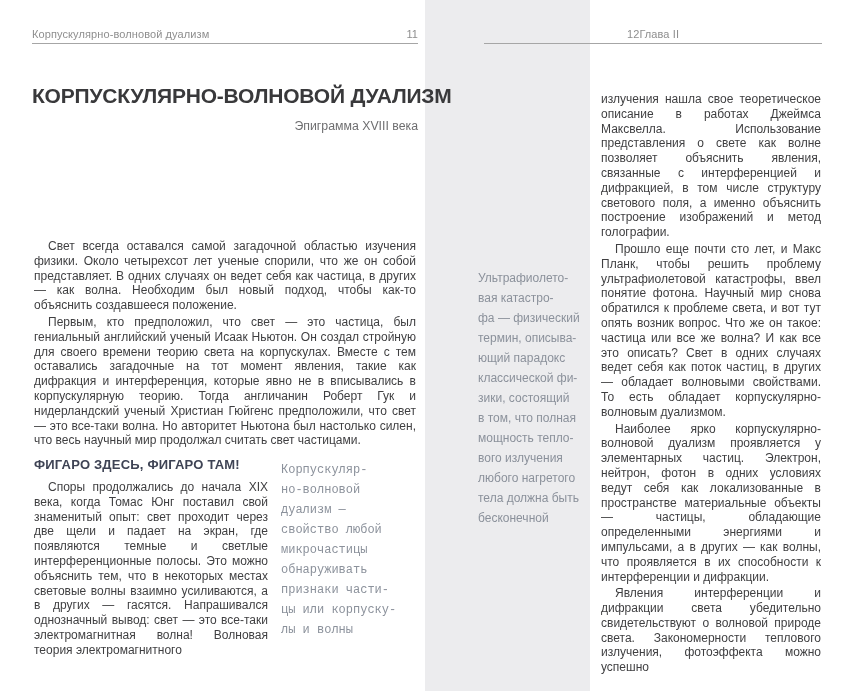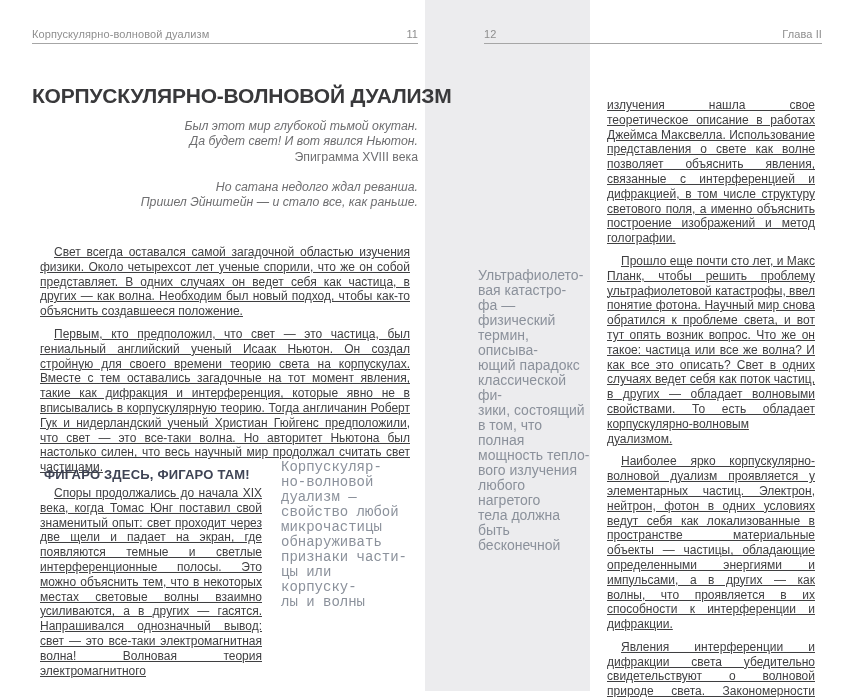--- a/index.html
+++ b/index.html
@@ -19,52 +19,52 @@
 
   
   .running-header {
     position:absolute; top:28px;
     display:flex; justify-content:space-between; align-items:flex-end;
     font-size:11px; color:#8e8e8e;
     border-bottom:1px solid #a6a6a6; padding-bottom:3px;
     letter-spacing:0.1px;
   }
   .rh-left  { left:32px;  width:386px; }
-  .rh-right { left:484px; width:338px; }
+  .rh-right { left:484px; width:338px;justify-content:center; }
 
   .chapter-title {
     position:absolute; left:32px; top:84px; width:392px; margin:0;
     font-size:21px; font-weight:bold; color:#39393b; letter-spacing:-0.2px;
     white-space:nowrap;
   }
 
   .epigraph {
     position:absolute; left:32px; width:386px; text-align:right;
     font-size:12.3px; line-height:15.4px; color:#6e6e70;
   }
   .epi-1 { top:119px; }
   .epi-2 { top:180px; }
   .quote-lines { font-style:italic; white-space:pre-line; }
   .attribution { font-style:normal; }
 
   .body-text { font-size:12px; line-height:14.8px; color:#3f3f41; text-align:justify; }
-  p.bp { margin:8px;text-decoration:underline; }
+  p.bp { margin:2px; }
   p.ind { text-indent:14px; }
 
   .left-body { position:absolute; left:32px; top:237px; width:386px; }
 
   .section-heading {
-    margin:12px; font-size:13px; font-weight:bold; color:#3e4354; letter-spacing:0.2px;text-align:right;
+    margin:2px; font-size:13px; font-weight:bold; color:#3e4354; letter-spacing:0.2px;text-align:right;
   }
   .sh-left { position:absolute; left:32px; top:455px; }
 
   .left-col-text { position:absolute; left:32px; top:478px; width:238px; }
 
   .margin-note {
-    font-size:14px; line-height:15px; color:#8b919b; white-space:pre-line;
+    font-size:12px; line-height:20px; color:#8b919b; white-space:pre-line;
   }
   .mn-left  { position:absolute; left:281px; top:460px; width:132px;font-family:Liberation Mono, monospace; }
   .mn-right { position:absolute; left:478px; top:268px; width:112px; }
 
   .right-main { position:absolute; left:599px; top:90px; width:224px; }
   .sh-right { margin:8px 0 7px 0; }
 </style>
 </head>
 <body>
 
@@ -75,28 +75,24 @@
   <section>
 
     <header class="running-header rh-left">
       <span>Корпускулярно-волновой дуализм</span>
       <span>11</span>
     </header>
 
     <h1 class="chapter-title">КОРПУСКУЛЯРНО-ВОЛНОВОЙ ДУАЛИЗМ</h1>
 
     <div class="epigraph epi-1">
-      <div class="quote-lines">Был этот мир глубокой тьмой окутан.
-Да будет свет! И вот явился Ньютон.</div>
       <div class="attribution">Эпиграмма XVIII века</div>
     </div>
 
     <div class="epigraph epi-2">
-      <div class="quote-lines">Но сатана недолго ждал реванша.
-Пришел Эйнштейн — и стало все, как раньше.</div>
     </div>
 
     <div class="left-body body-text">
       <p class="bp ind">Свет всегда оставался самой загадочной областью изучения физики. Около четырехсот лет ученые спорили, что же он собой представляет. В одних случаях он ведет себя как частица, в других — как волна. Необходим был новый подход, чтобы как-то объяснить создавшееся положение.</p>
       <p class="bp ind">Первым, кто предположил, что свет — это частица, был гениальный английский ученый Исаак Ньютон. Он создал стройную для своего времени теорию света на корпускулах. Вместе с тем оставались загадочные на тот момент явления, такие как дифракция и интерференция, которые явно не в вписывались в корпускулярную теорию. Тогда англичанин Роберт Гук и нидерландский ученый Христиан Гюйгенс предположили, что свет — это все-таки волна. Но авторитет Ньютона был настолько силен, что весь научный мир продолжал считать свет частицами.</p>
     </div>
 
     <h2 class="section-heading sh-left">ФИГАРО ЗДЕСЬ, ФИГАРО ТАМ!</h2>
 
     <div class="left-col-text body-text">

